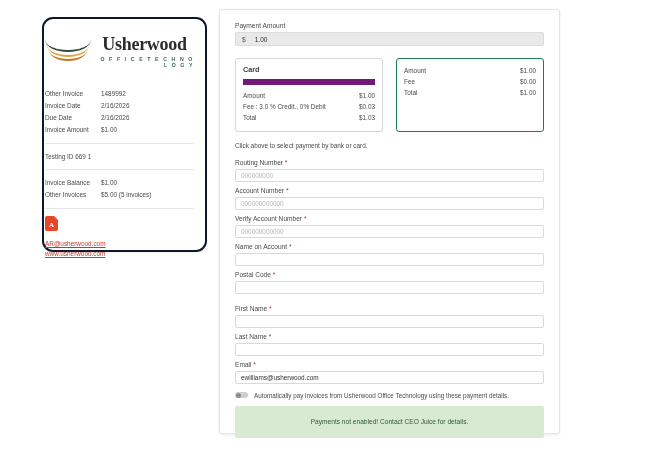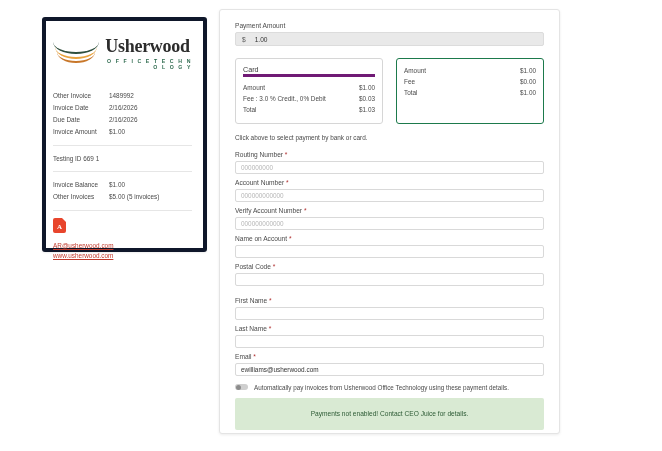--- a/index.html
+++ b/index.html
@@ -17,24 +17,24 @@
   }
 
   
   .left-card {
     position: absolute;
     left: 42px;
     top: 17px;
     width: 165px;
     height: 235px;
     background: #ffffff;
-    border: 4px solid #0f172a;
-    border-radius: 3px;
+    border: 2px solid #0f172a;
+    border-radius: 11px;
     box-shadow: 0 1px 2px rgba(0,0,0,0.07);
-    padding: 8px 11px 10px 7px;
+    padding: 8px 11px 10px 1px;
     box-sizing: border-box;
   }
   .logo-wrap {
     text-align: center;
     padding-top: 8px;
     padding-bottom: 6px;
   }
   .logo-row {
     display: flex;
     align-items: center;
@@ -183,23 +183,24 @@
     padding: 6px 7px 7px 7px;
     box-sizing: border-box;
     cursor: pointer;
     background: #fff;
   }
   .method-box.selected {
     border: 1.5px solid #1d7a4c;
   }
   .method-title {
     font-size: 7.2px;
-    font-weight: normal;
+    font-weight: bold;
     color: #3a3a3a;
-    border-bottom: 3px solid #701a75;
+    padding-bottom: 5px;
+    border-bottom: 6px solid #701a75;
     margin-bottom: 5px;
   }
   .method-box.selected .method-title { color: #1d7a4c; }
   .ml-row {
     display: flex;
     justify-content: space-between;
     font-size: 6.4px;
     color: #4a4a4a;
     line-height: 1.75;
   }

